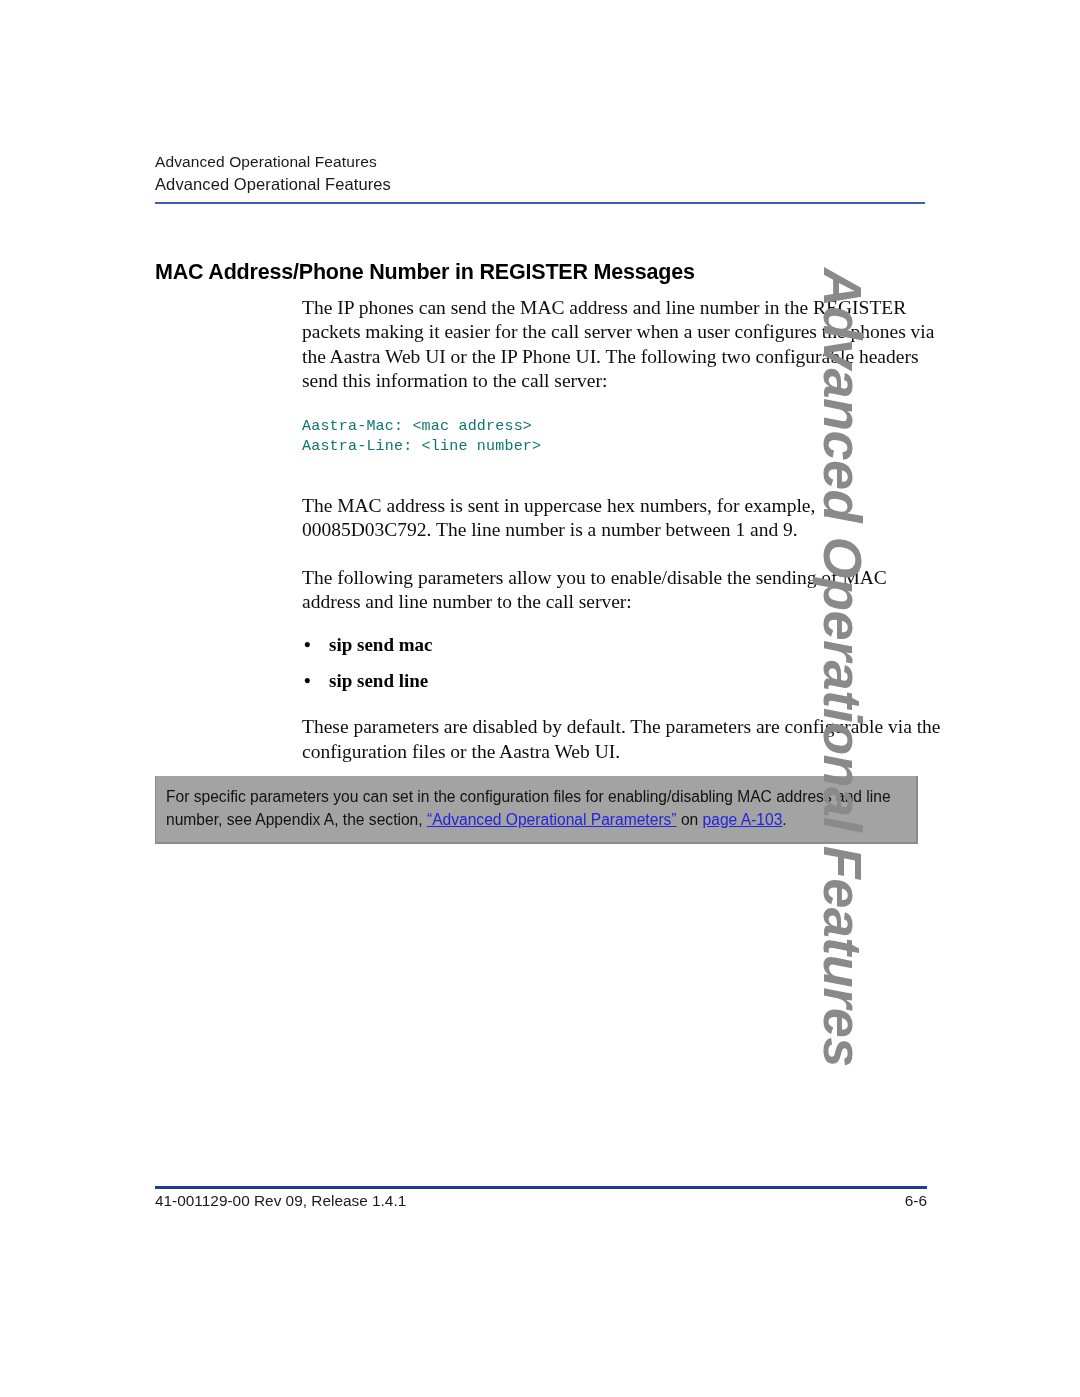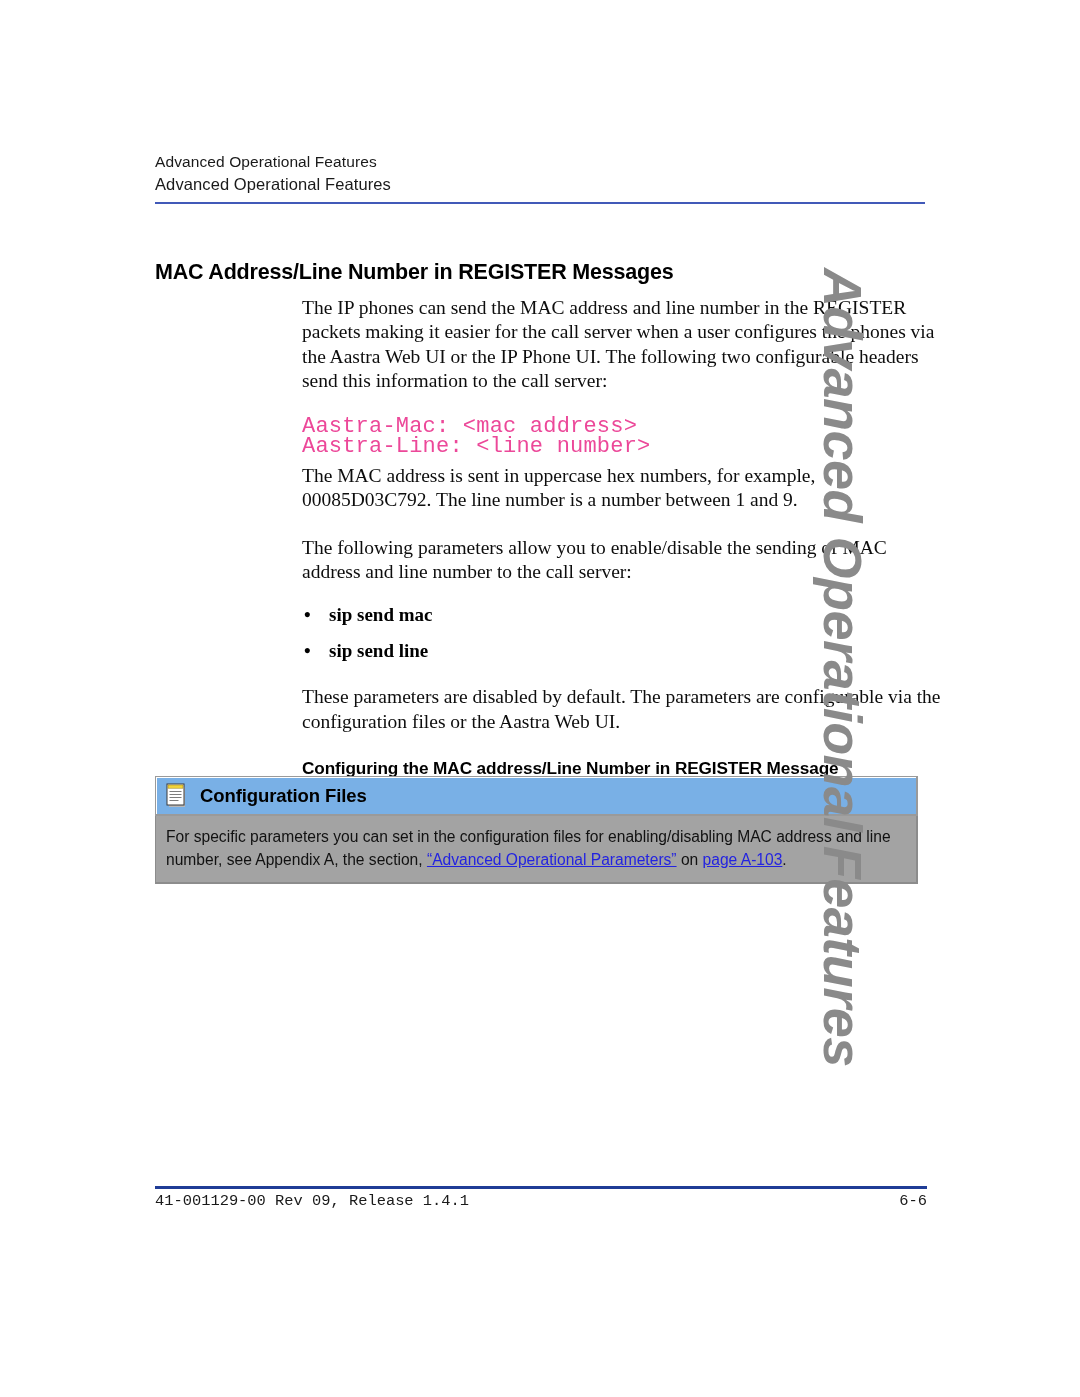--- a/index.html
+++ b/index.html
@@ -77,25 +77,25 @@
     font-size: 19.5px;
     line-height: 24.4px;
     color: #0d0d0d;
     text-align: left;
     margin: 0 0 23px 0;
   }
   .para.tight { margin-bottom: 19px; }
 
   .code-block {
     font-family: "Liberation Mono", "DejaVu Sans Mono", monospace;
-    font-size: 22px;
+    font-size: 15px;
     line-height: 20.6px;
-    color: #ec4899;
+    color: #0f766e;
     letter-spacing: 0.2px;
-    margin: 0 0 6px 0;
+    margin: 0 0 36px 0;
     white-space: pre;
   }
 
   .bullet-list {
     margin: 0 0 22px 0;
     padding: 0;
     list-style: none;
   }
   .bullet-list li {
     position: relative;
@@ -208,37 +208,37 @@
     background: #1f3c96;
   }
   .footer {
     position: absolute;
     left: 155px;
     top: 1192px;
     width: 772px;
     display: flex;
     justify-content: space-between;
     align-items: baseline;
-    font-family: Liberation Mono, monospace;
+    font-family: Liberation Sans, sans-serif;
     font-size: 15.4px;
     color: #1a1a1a;
   }
 </style>
 </head>
 <body>
 
 <div class="page">
 
   <div class="running-header">
     <div class="hdr-line">Advanced Operational Features</div>
     <div class="hdr-line second">Advanced Operational Features</div>
   </div>
   <div class="header-rule"></div>
 
-  <h1 class="chapter-heading">MAC Address/Line Number in REGISTER Messages</h1>
+  <h1 class="chapter-heading">MAC Address/Phone Number in REGISTER Messages</h1>
 
   <div class="content">
 
     <p class="para">The IP phones can send the MAC address and line number in the REGISTER packets making it easier for the call server when a user configures the phones via the Aastra Web UI or the IP Phone UI.  The following two configurable headers send this information to the call server:</p>
 
     <pre class="code-block">Aastra-Mac: &lt;mac address&gt;
 Aastra-Line: &lt;line number&gt;</pre>
 
     <p class="para">The MAC address is sent in uppercase hex numbers, for example, 00085D03C792.  The line number is a number between 1 and 9.</p>
 
@@ -255,36 +255,20 @@
       </li>
     </ul>
 
     <p class="para">These parameters are disabled by default. The parameters are configurable via the configuration files or the Aastra Web UI.</p>
 
     <h2 class="sub-heading">Configuring the MAC address/Line Number in REGISTER Message</h2>
 
   </div>
 
   <div class="callout">
-    <div class="callout-header">
-      <span class="callout-icon">
-        <svg viewBox="0 0 21 25" width="21" height="25" xmlns="http://www.w3.org/2000/svg">
-          <rect x="3" y="4" width="16" height="20" fill="#b9b9b9"></rect>
-          <rect x="1" y="1" width="17" height="21" fill="#ffffff" stroke="#3a3a3a" stroke-width="1"></rect>
-          <rect x="2" y="2" width="15" height="3.2" fill="#f2d33c" stroke="#9b8010" stroke-width="0.5"></rect>
-          <g stroke="#7d7d7d" stroke-width="1">
-            <line x1="3.5" y1="8.5" x2="15.5" y2="8.5"></line>
-            <line x1="3.5" y1="11.5" x2="15.5" y2="11.5"></line>
-            <line x1="3.5" y1="14.5" x2="15.5" y2="14.5"></line>
-            <line x1="3.5" y1="17.5" x2="12.5" y2="17.5"></line>
-          </g>
-        </svg>
-      </span>
-      <span class="callout-title">Configuration Files</span>
-    </div>
     <div class="callout-body">
       <p><span>For specific parameters you can set in the configuration files for enabling/disabling MAC address and line number, see Appendix A, the section, </span><a class="link" href="#">“Advanced Operational Parameters”</a><span> on </span><a class="link" href="#">page A-103</a><span>.</span></p>
     </div>
   </div>
 
   <div class="side-tab">Advanced Operational Features</div>
 
   <div class="footer-rule"></div>
   <div class="footer">
     <span>41-001129-00 Rev 09, Release 1.4.1</span>

